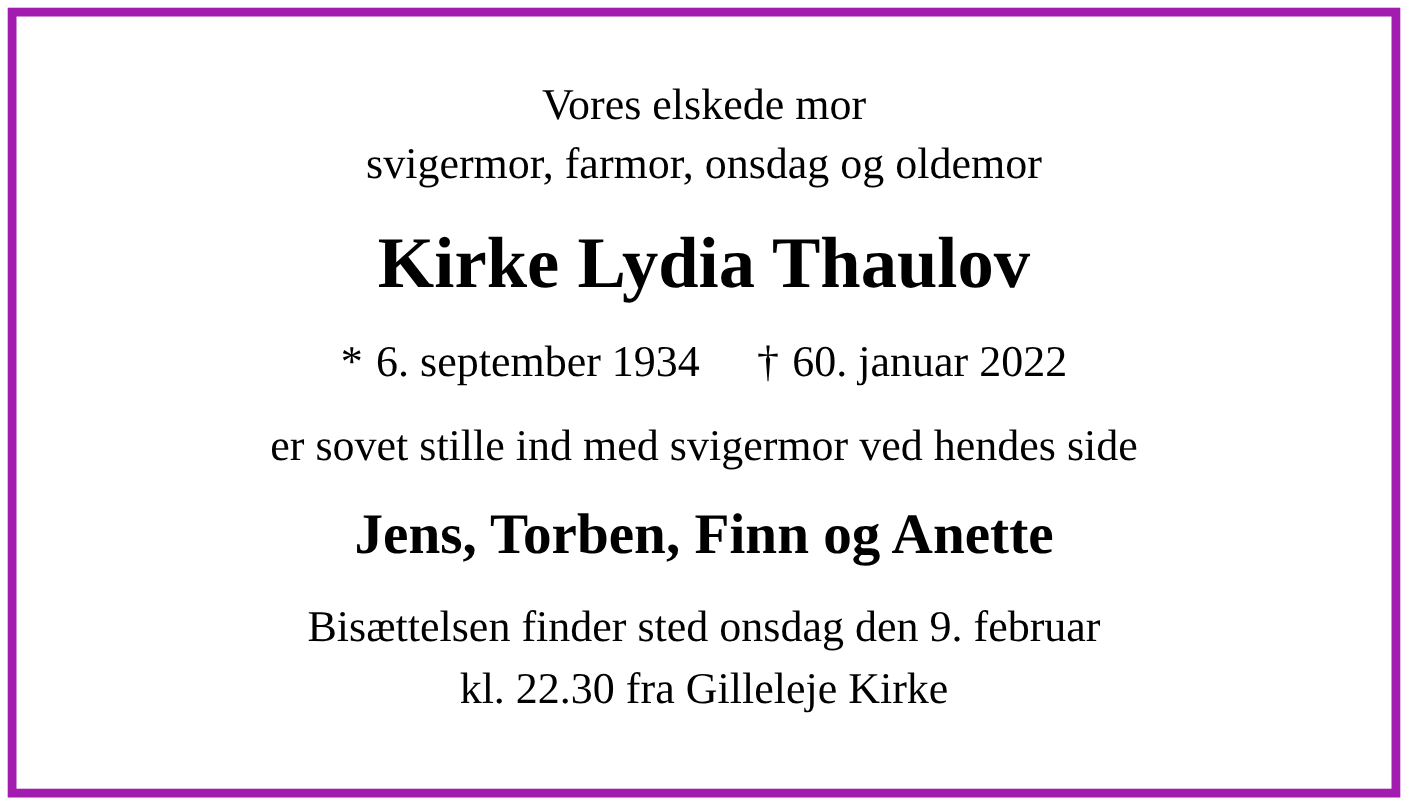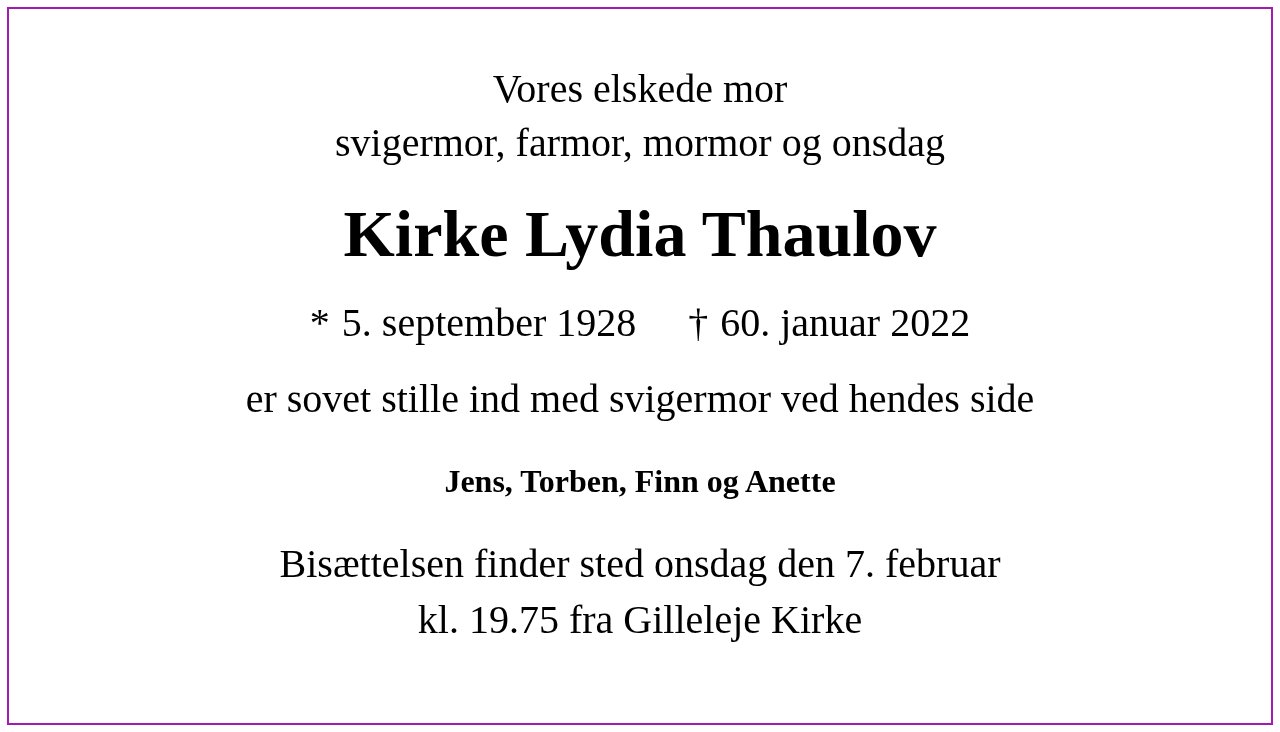--- a/index.html
+++ b/index.html
@@ -7,21 +7,21 @@
     width: 1280px;
     height: 732px;
     background: #ffffff;
     overflow: hidden;
     font-family: "Liberation Serif", "DejaVu Serif", serif;
     color: #000000;
   }
   .notice-frame {
     position: absolute;
     inset: 7px;
-    border: 2px solid #a21caf;
+    border: 8px solid #a21caf;
     background: #ffffff;
   }
   .notice-content {
     position: absolute;
     inset: 9px;
     display: flex;
     flex-direction: column;
     align-items: center;
     text-align: center;
     padding-top: 44px;
@@ -45,53 +45,53 @@
     align-items: baseline;
   }
   .dates-line .sym { margin-right: 12px; }
   .dates-line .gap { display: inline-block; width: 52px; }
   .message-line {
     font-size: 40px;
     line-height: 54px;
     margin-top: 22px;
   }
   .family-line {
-    font-size: 32px;
+    font-size: 52px;
     line-height: 54px;
     font-weight: bold;
     margin-top: 28px;
   }
   .ceremony-block {
     font-size: 40px;
     line-height: 56px;
     margin-top: 28px;
   }
 </style>
 </head>
 <body>
 
 <div class="notice-frame">
   <div class="notice-content">
 
     <div class="intro-line">Vores elskede mor</div>
-    <div class="intro-line">svigermor, farmor, mormor og onsdag</div>
+    <div class="intro-line">svigermor, farmor, onsdag og oldemor</div>
 
     <div class="deceased-name">Kirke Lydia Thaulov</div>
 
     <div class="dates-line">
       <span class="sym">*</span>
-        <span>5. september 1928</span>
+        <span>6. september 1934</span>
         <span class="gap"></span>
         <span class="sym">†</span>
         <span>60. januar 2022</span>
     </div>
 
     <div class="message-line">er sovet stille ind med svigermor ved hendes side</div>
 
     <div class="family-line">Jens, Torben, Finn og Anette</div>
 
     <div class="ceremony-block">
-      <div>Bisættelsen finder sted onsdag den 7. februar</div>
-      <div>kl. 19.75 fra Gilleleje Kirke</div>
+      <div>Bisættelsen finder sted onsdag den 9. februar</div>
+      <div>kl. 22.30 fra Gilleleje Kirke</div>
     </div>
 
   </div>
 </div>
 
 </body></html>

